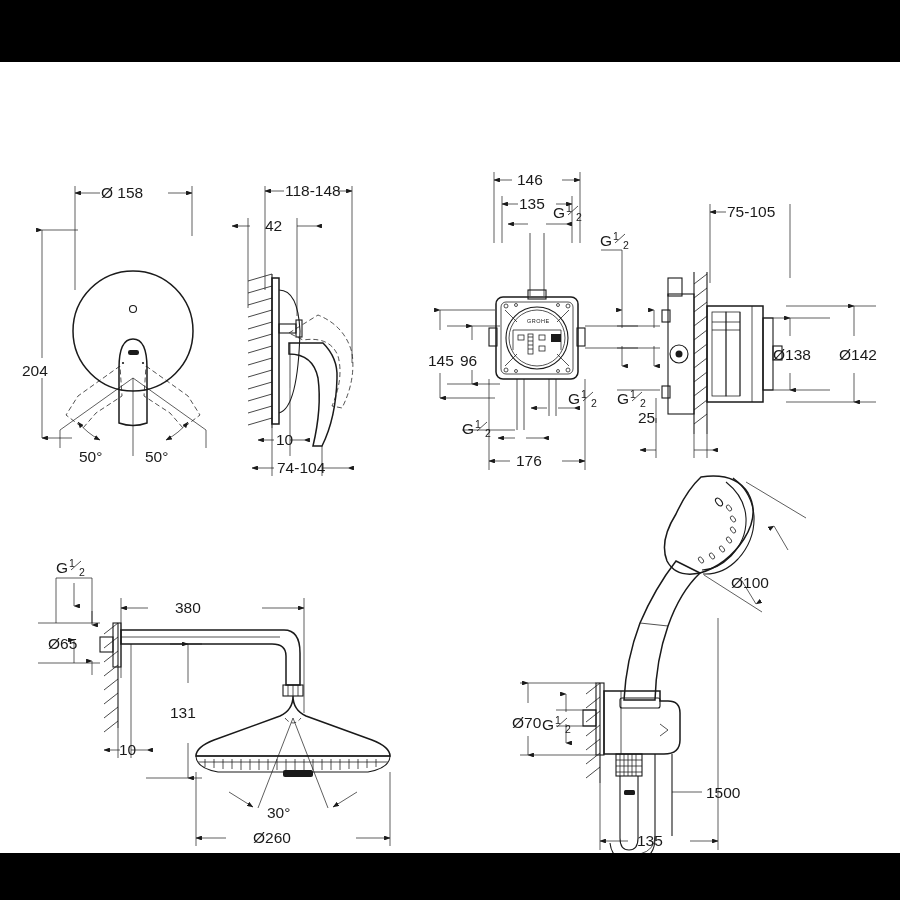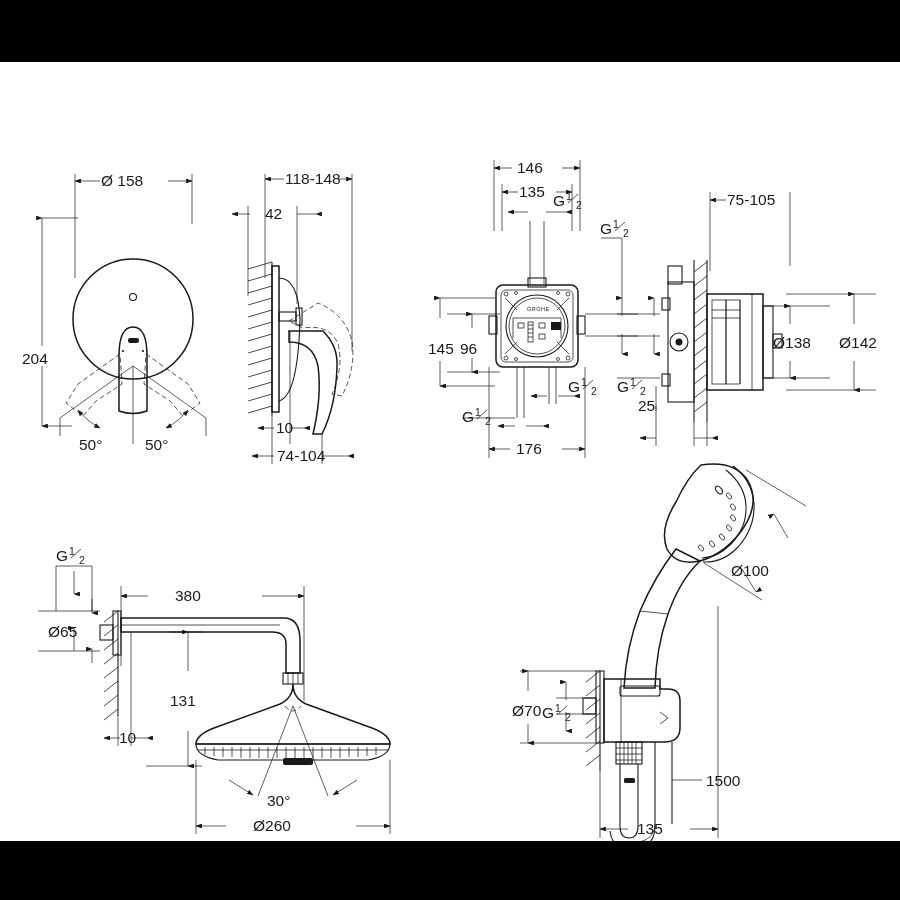--- a/index.html
+++ b/index.html
@@ -1,21 +1,21 @@
 <!DOCTYPE html>
 <html><head>
 <meta charset="utf-8">
 <style>
   html,body{margin:0;padding:0;background:#ffffff;}
   body{width:900px;height:900px;position:relative;overflow:hidden;
        font-family:"Liberation Sans",sans-serif;color:#1a1a1a;}
   .bar{position:absolute;left:0;width:900px;background:#000;}
   #bar-top{top:0;height:62px;}
   #bar-bottom{bottom:0;height:63px;}
-  #sheet{position:absolute;left:0;top:66px;width:900px;height:775px;background:#fff;}
+  #sheet{position:absolute;left:0;top:78px;width:900px;height:775px;background:#fff;}
   svg{display:block;}
   .out{stroke:#1a1a1a;stroke-width:1.5;fill:none;}
   .out2{stroke:#1a1a1a;stroke-width:1.1;fill:none;}
   .thin{stroke:#1a1a1a;stroke-width:0.75;fill:none;}
   .dim{stroke:#1a1a1a;stroke-width:0.7;fill:none;}
   .dash{stroke:#1a1a1a;stroke-width:0.75;fill:none;stroke-dasharray:5 3;}
   .hatch{stroke:#1a1a1a;stroke-width:0.8;fill:none;}
   .filld{fill:#1a1a1a;}
   text{font-family:"Liberation Sans",sans-serif;fill:#1a1a1a;}
   .t{font-size:15.5px;}

